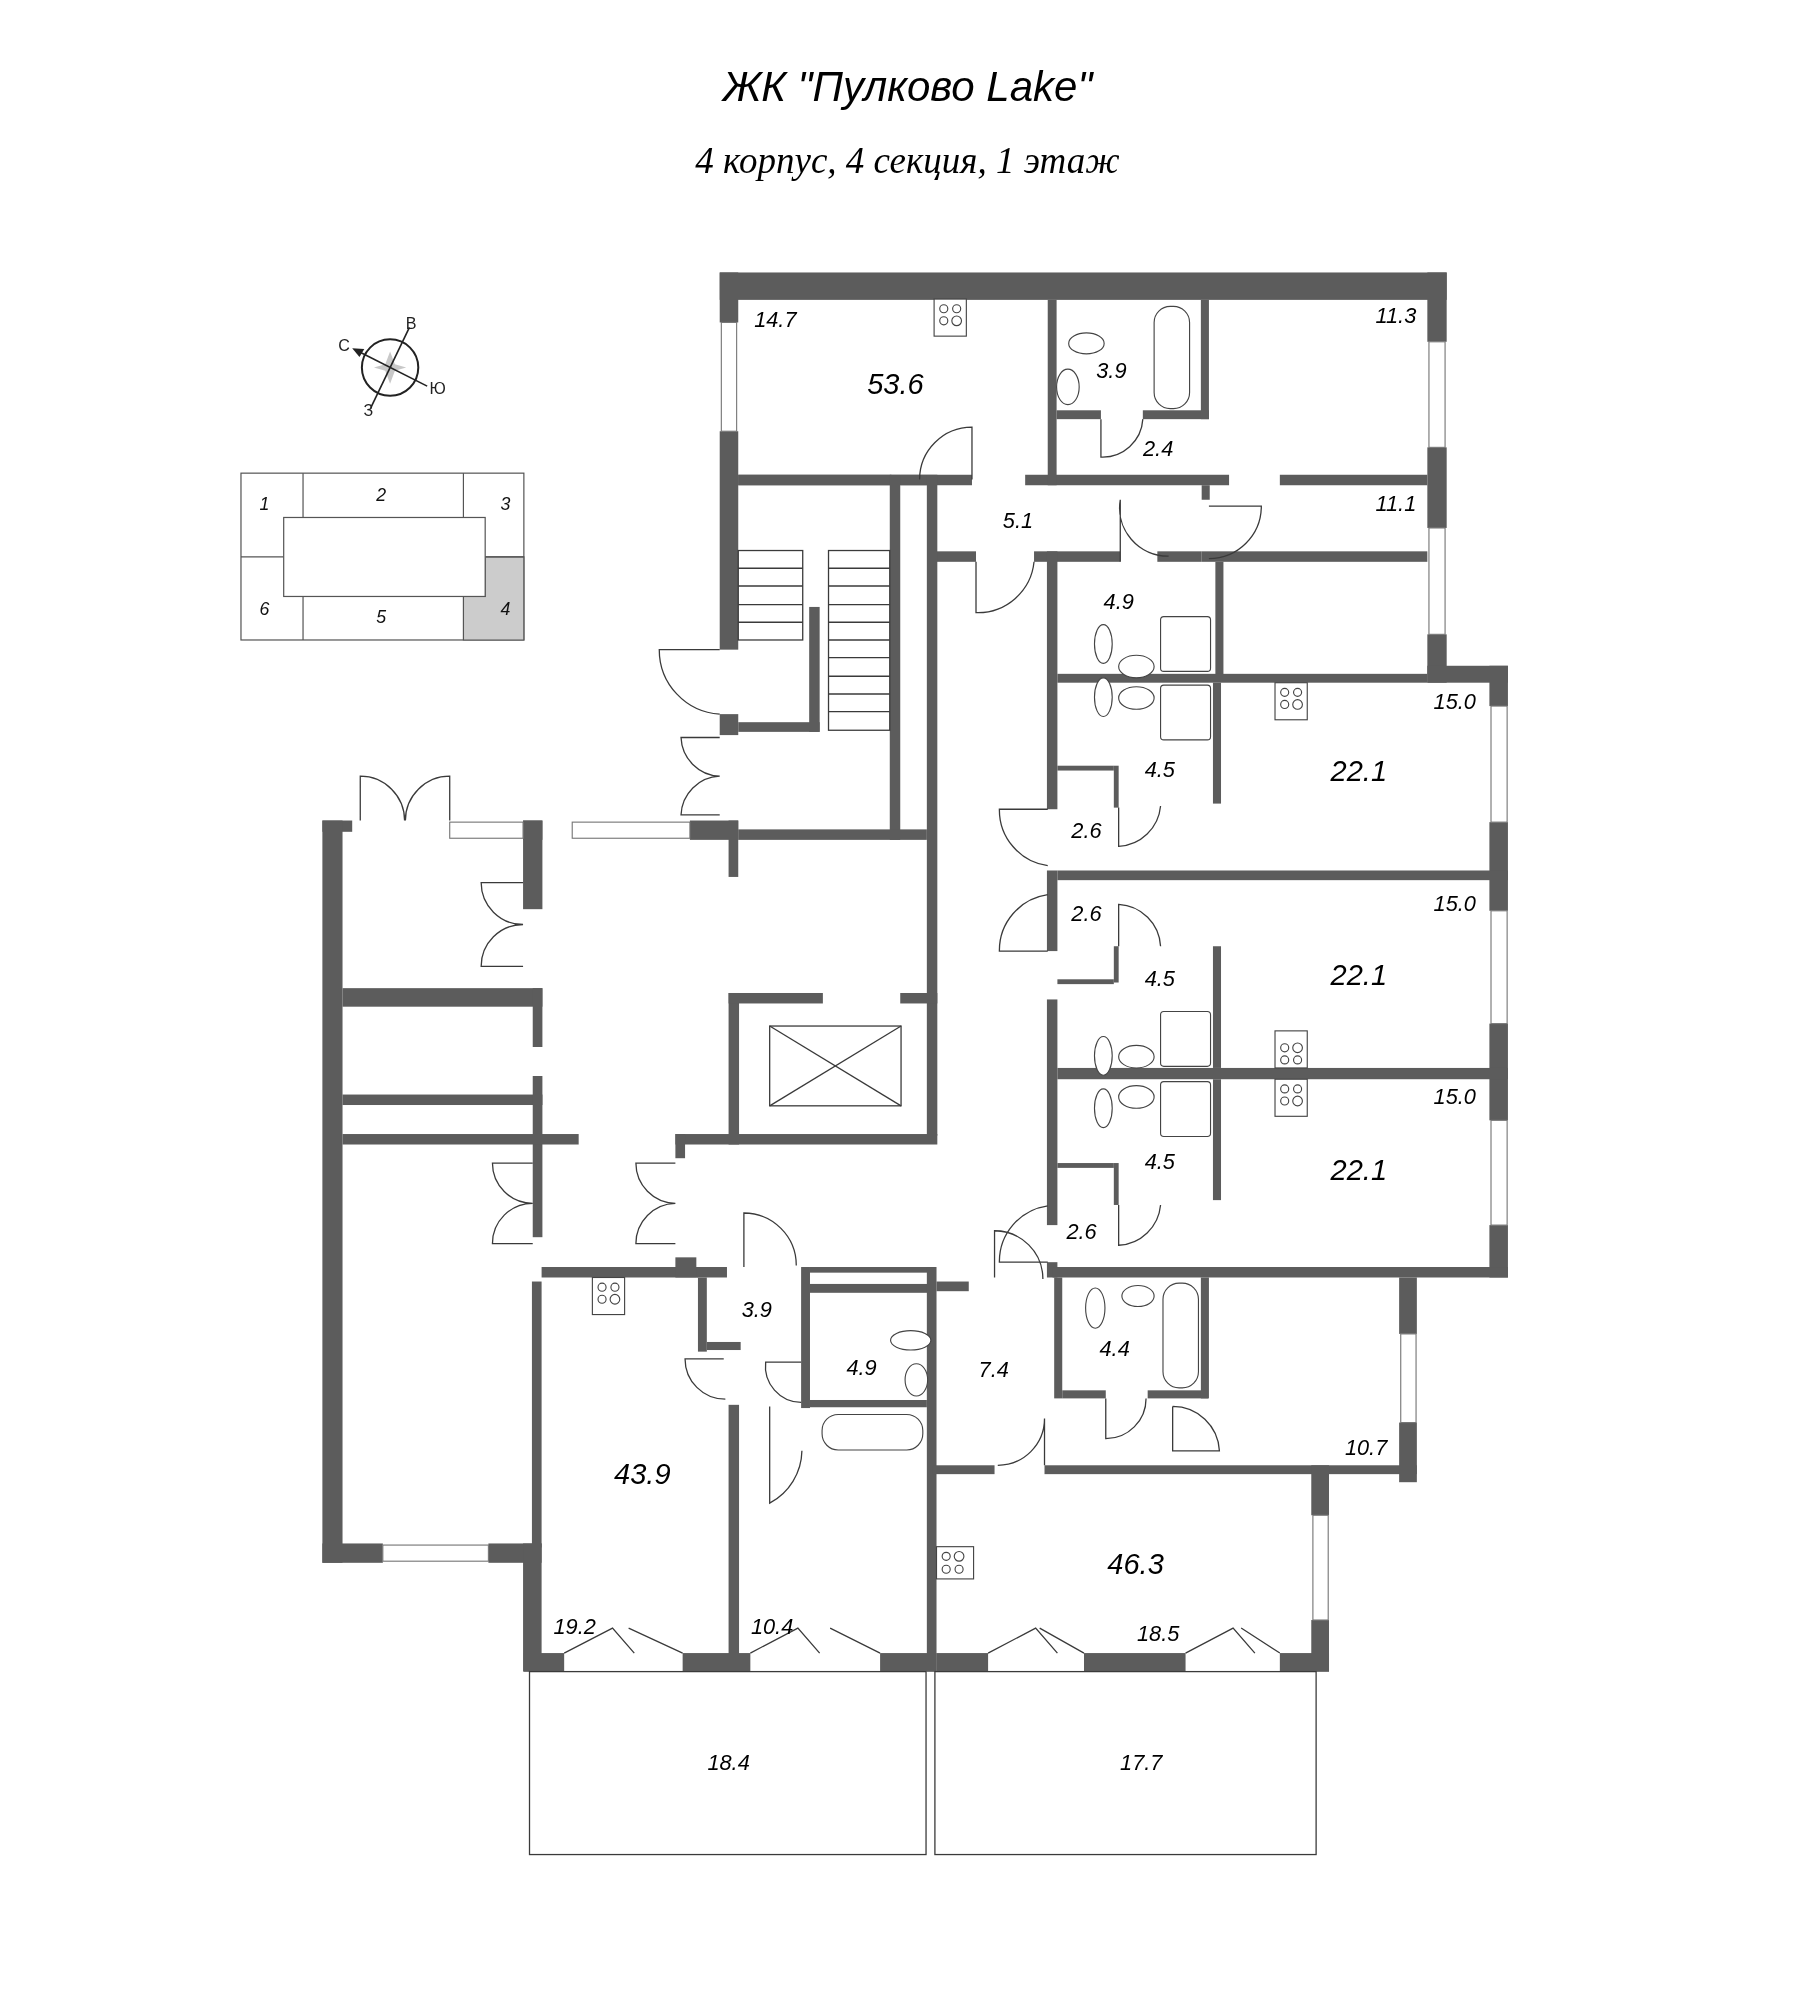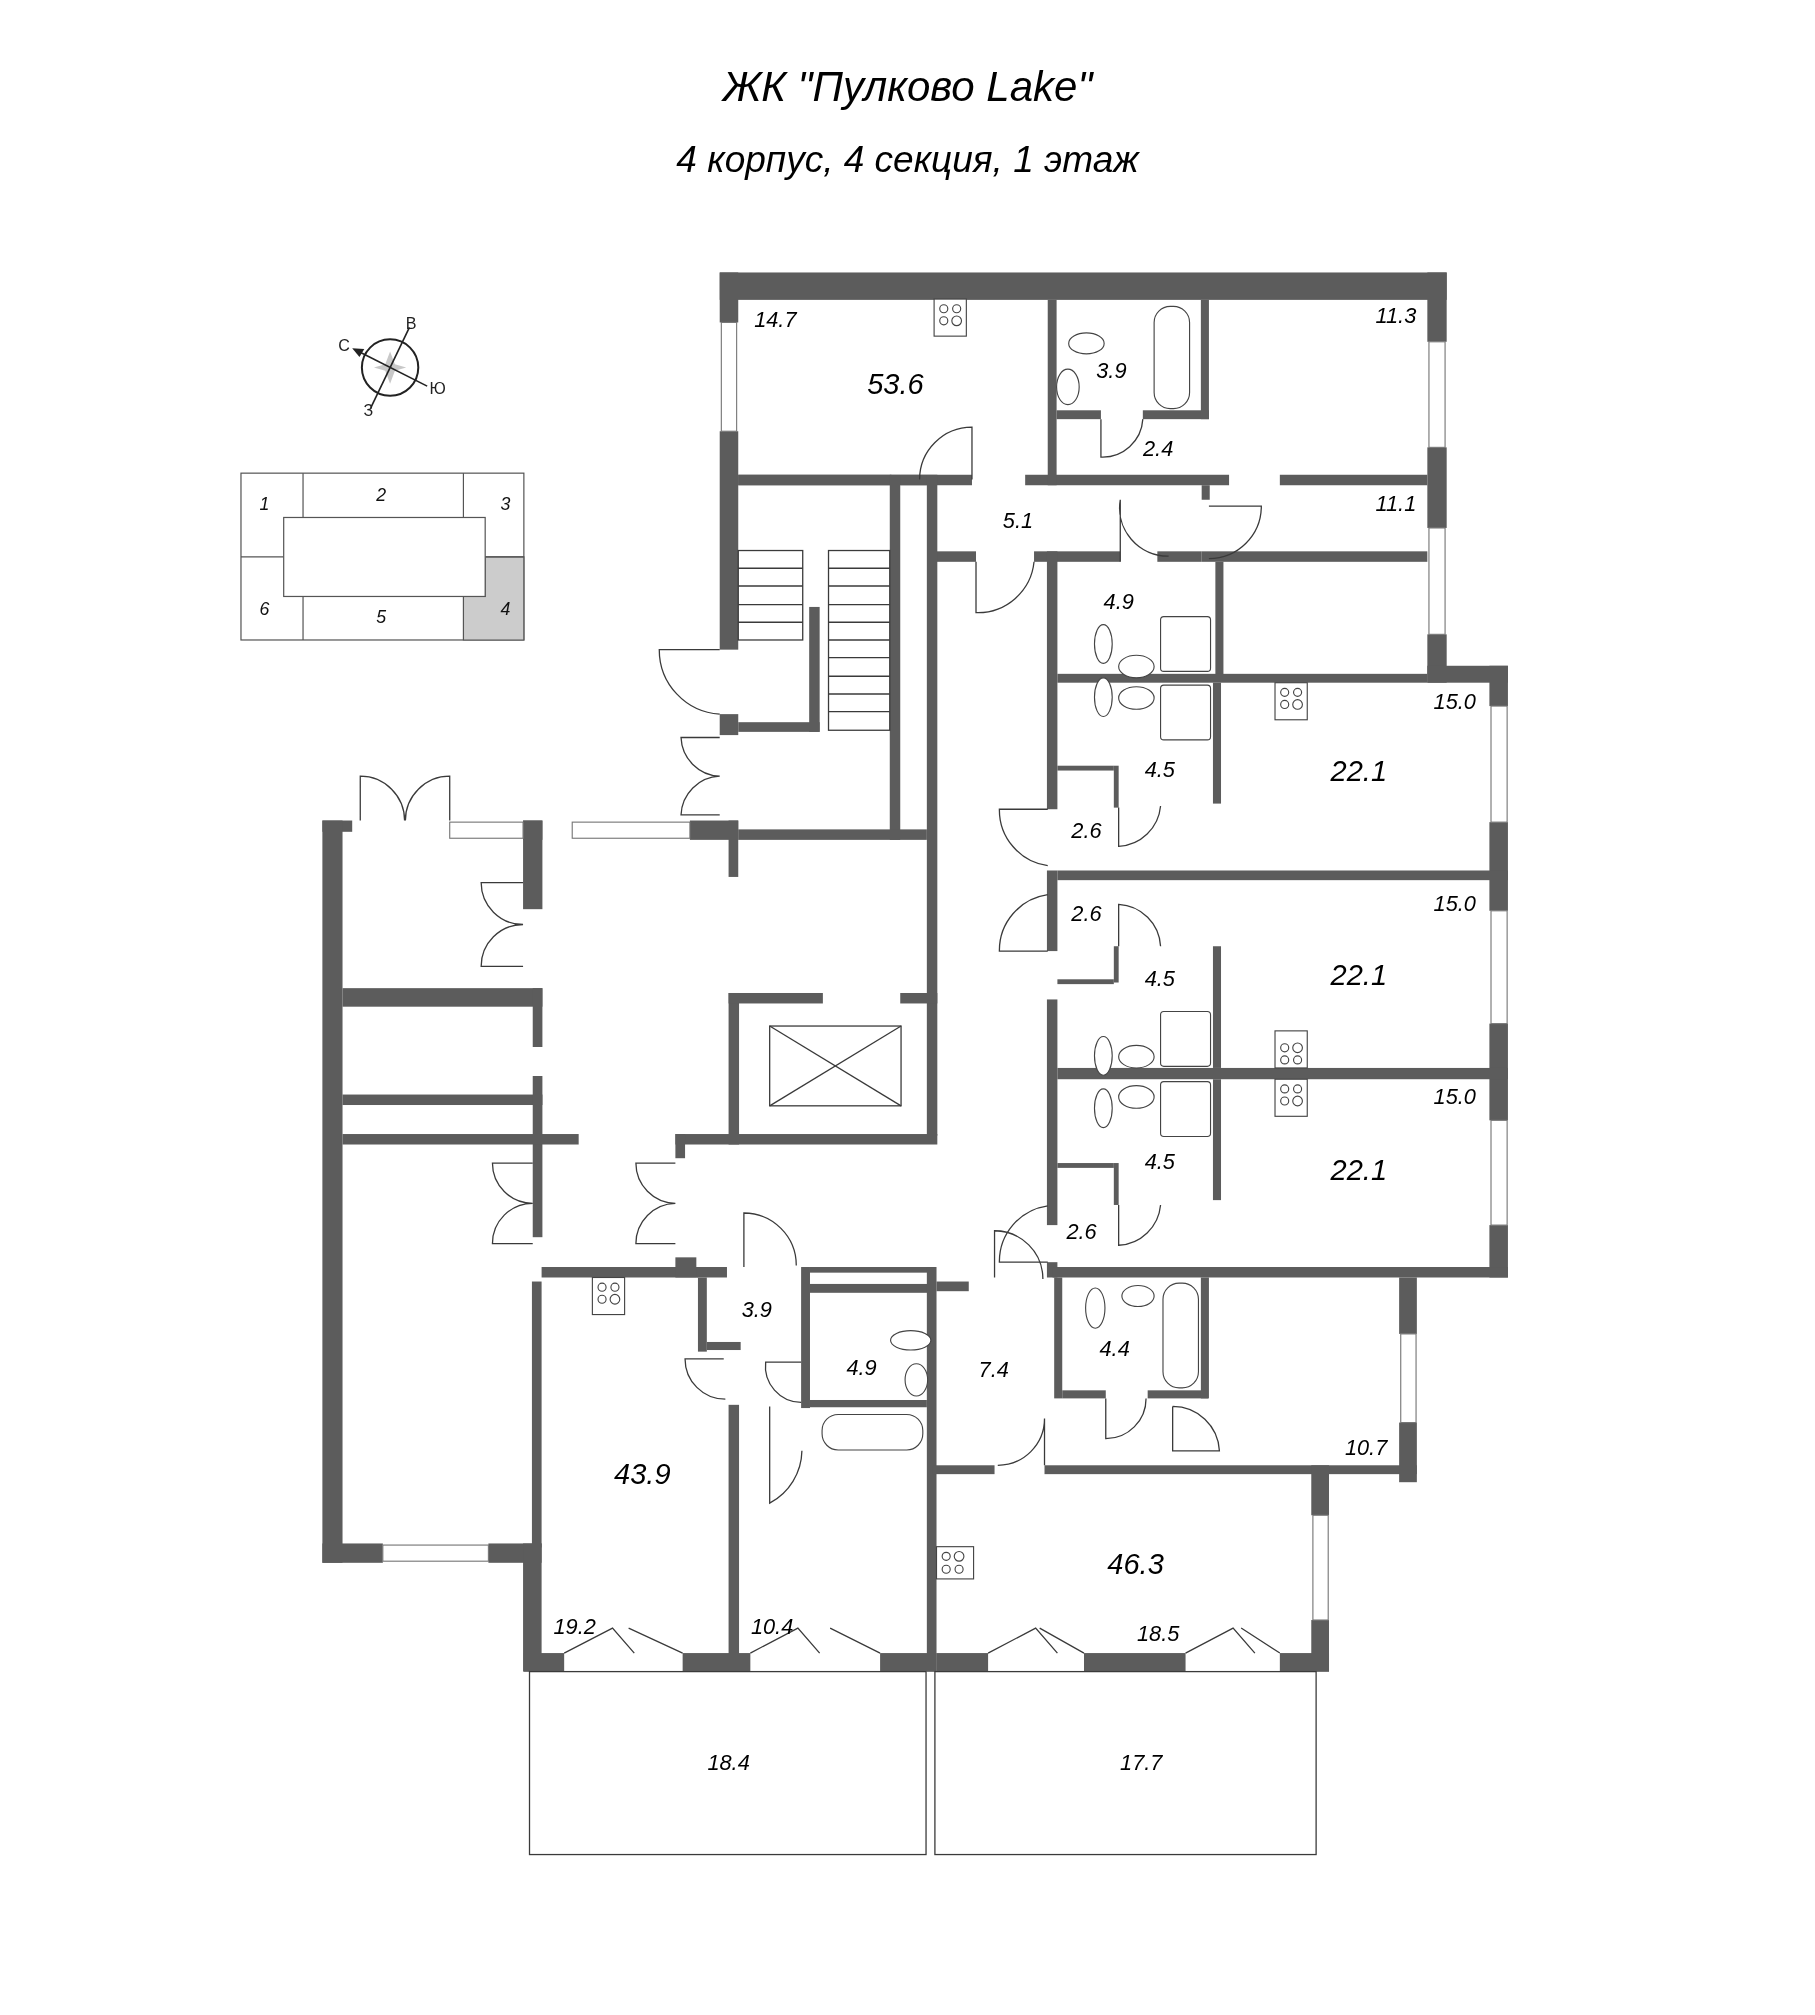--- a/index.html
+++ b/index.html
@@ -1,19 +1,19 @@
 <!DOCTYPE html>
 <html style="font-size:13px"><head>
 <meta charset="utf-8">
 <style>
   html, body { margin: 0; padding: 0; background: #ffffff; }
   body { width: 1815px; height: 2015px; position: relative; overflow: hidden; font-family: "Liberation Sans", sans-serif; }
   .title { position: absolute; left: 0; width: 1815px; text-align: center; font-style: italic; color: #000; }
   .title-main { top: 63px; font-size: 42px; }
-  .title-sub { top: 139px; font-size: 37px; }
+  .title-sub { top: 139px; font-size: 37px; font-family: Liberation Serif, serif; }
   svg { position: absolute; left: 0; top: 0; }
   .wall { fill: #5c5c5c; }
   .thin { fill: none; stroke: #3a3a3a; stroke-width: 1.6; }
   .door { fill: none; stroke: #3a3a3a; stroke-width: 1.6; }
   .win { fill: #ffffff; stroke: #777; stroke-width: 1.4; }
   .lbl { font-family: "Liberation Sans", sans-serif; font-style: italic; fill: #000; text-anchor: middle; dominant-baseline: middle; }
   .lbl-sm { font-size: 27px; }
   .lbl-lg { font-size: 36px; }
   .key { fill: #ffffff; stroke: #555; stroke-width: 1.5; }
   .key-active { fill: #cccccc; stroke: #555; stroke-width: 1.5; }

